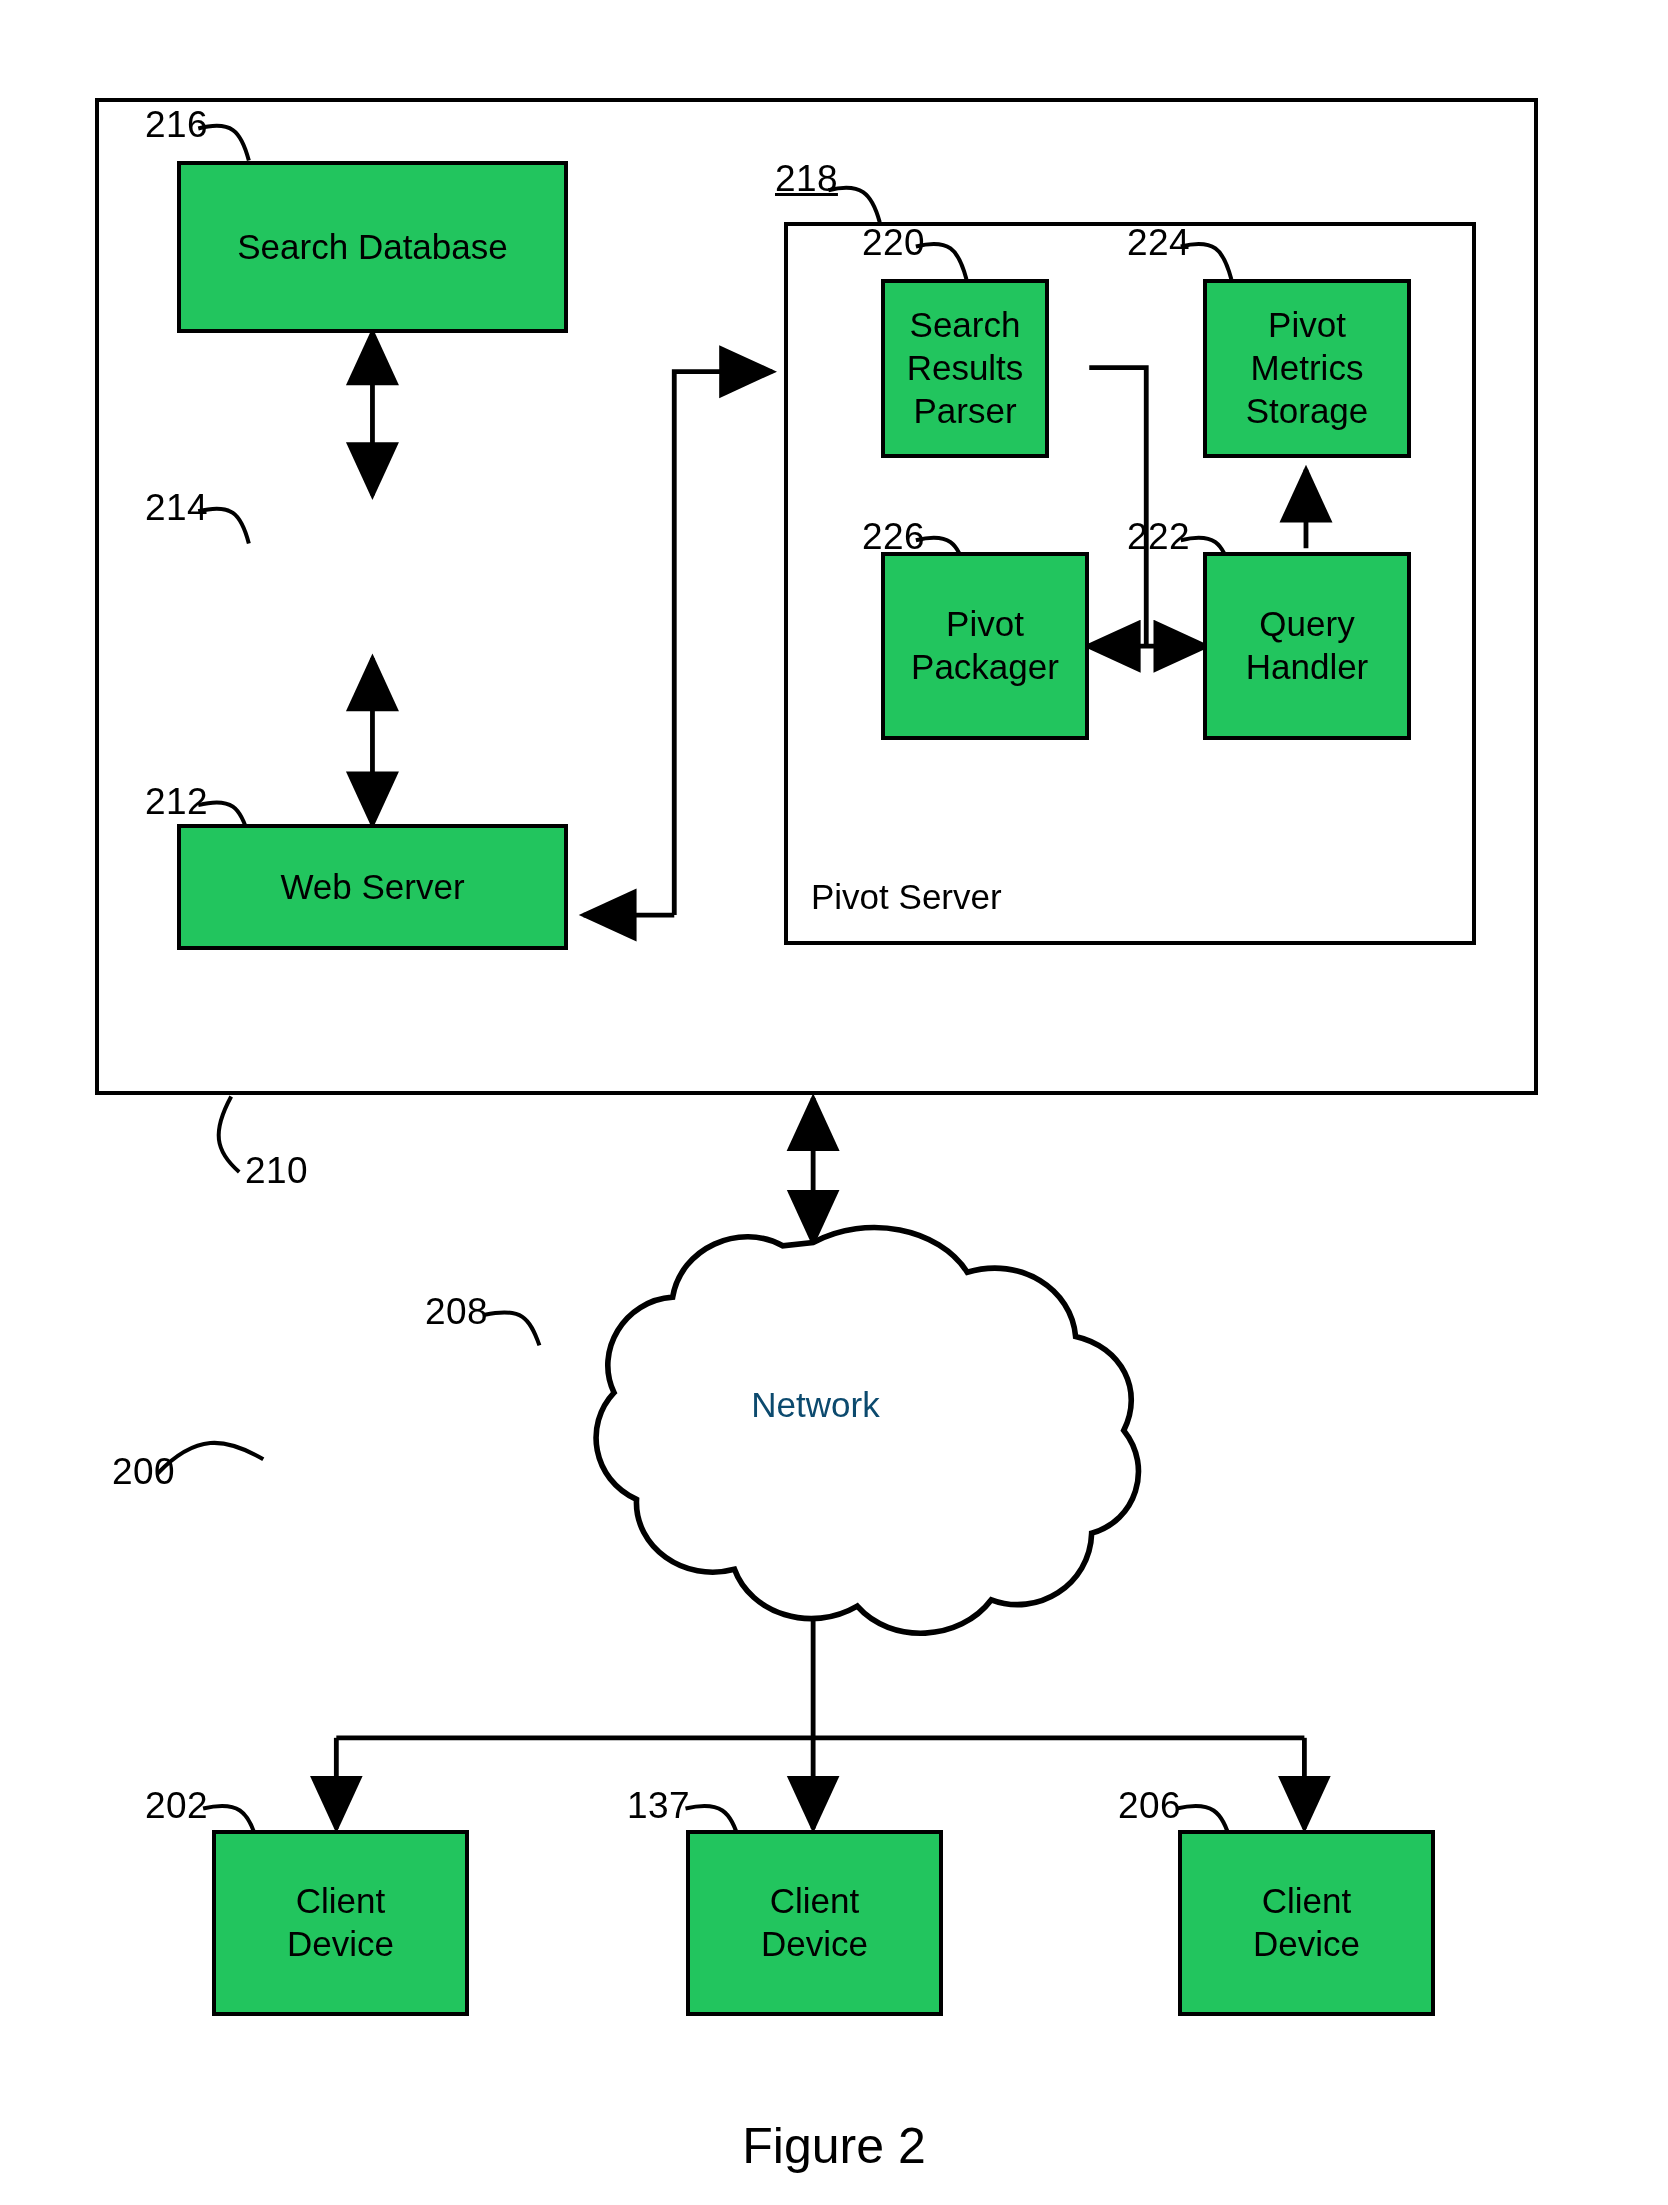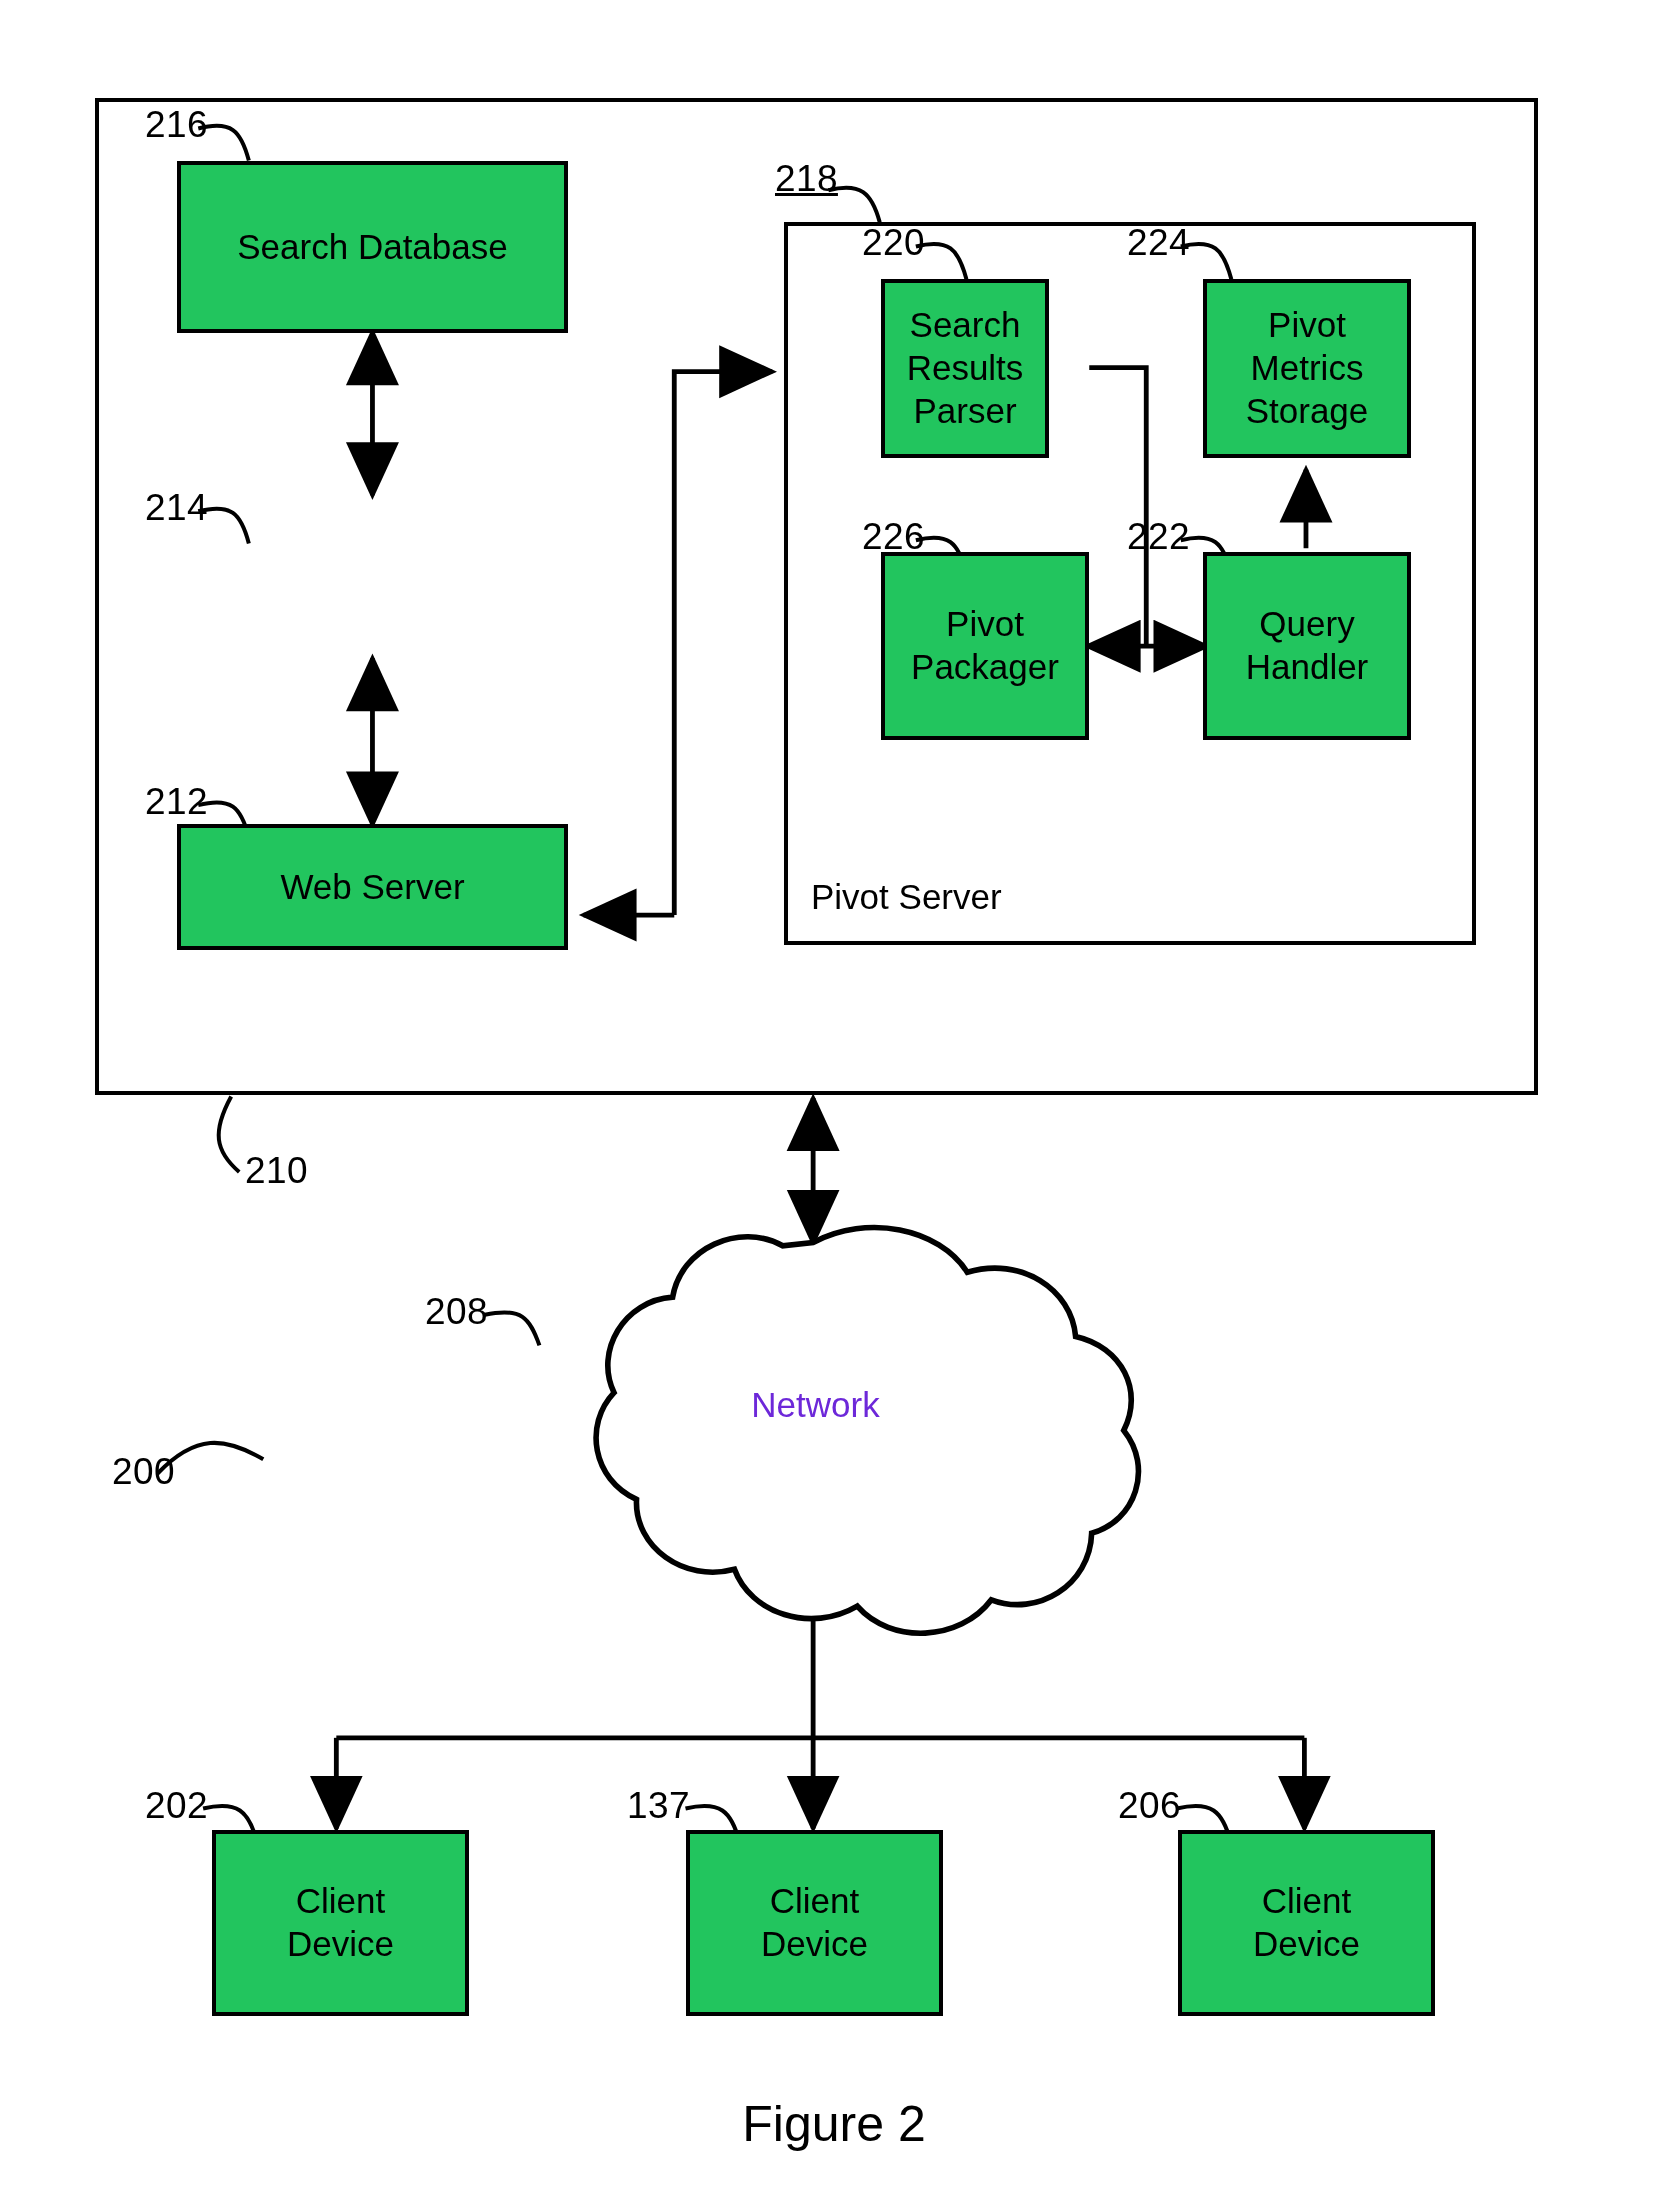--- a/index.html
+++ b/index.html
@@ -63,31 +63,32 @@
     font-size: 37px;
     font-family: "Liberation Sans", sans-serif;
     color: #000;
     white-space: nowrap;
     letter-spacing: 0.4px;
   }
   .cloud-label {
     position: absolute;
     font-size: 35px;
     font-family: "Liberation Sans", sans-serif;
-    color: #6d28d9;
+    color: #0c4a6e;
     white-space: nowrap;
     text-align: center;
   }
   .figure-caption {
     position: absolute;
     width: 100%;
     text-align: center;
     font-size: 50px;
     font-family: "Liberation Sans", sans-serif;
     color: #000;
+    margin-top: 22px;
   }
 </style>
 </head>
 <body>
 
 <div id="page">
 
   <svg class="layer" viewBox="0 0 2078 2747">
     <defs>
       <marker id="arrowEnd" markerWidth="14" markerHeight="14" refX="11" refY="5.5" orient="auto" markerUnits="strokeWidth">

